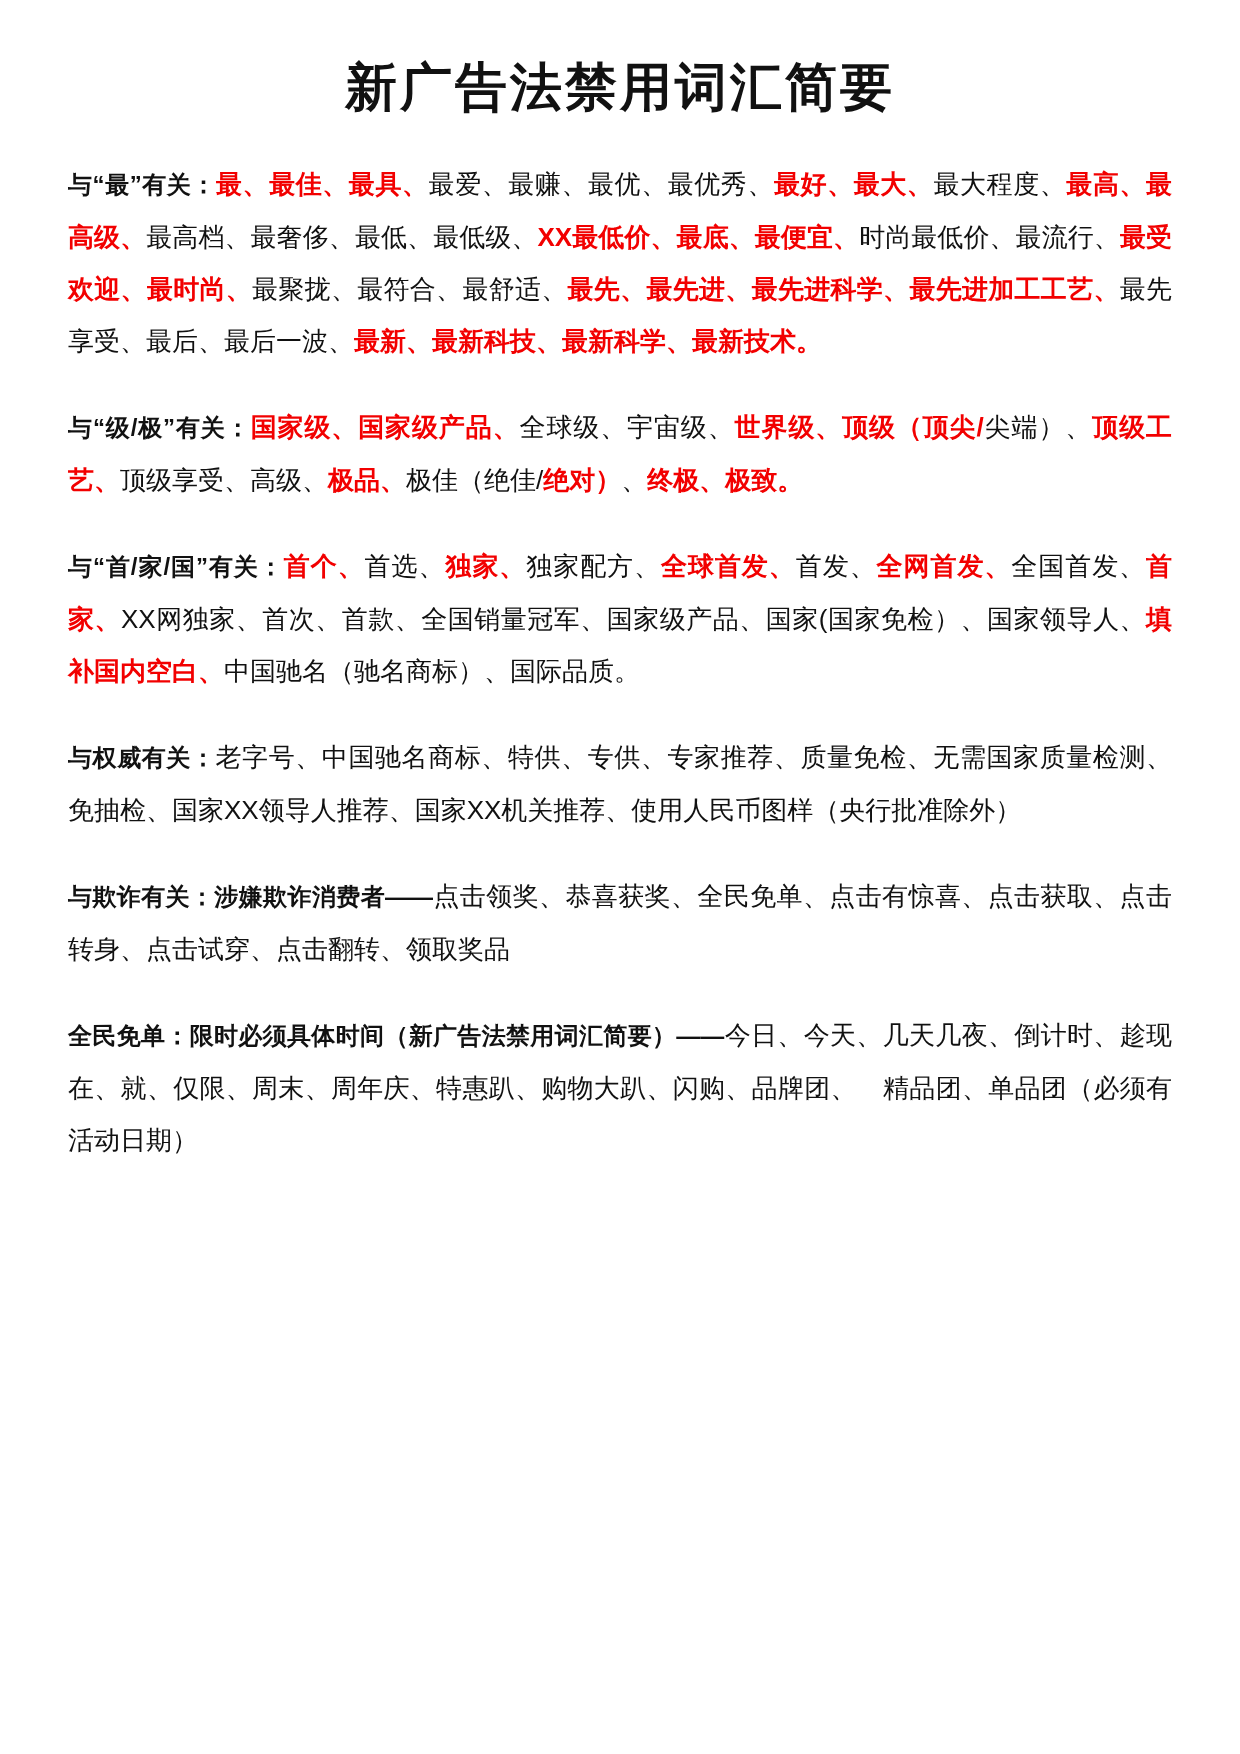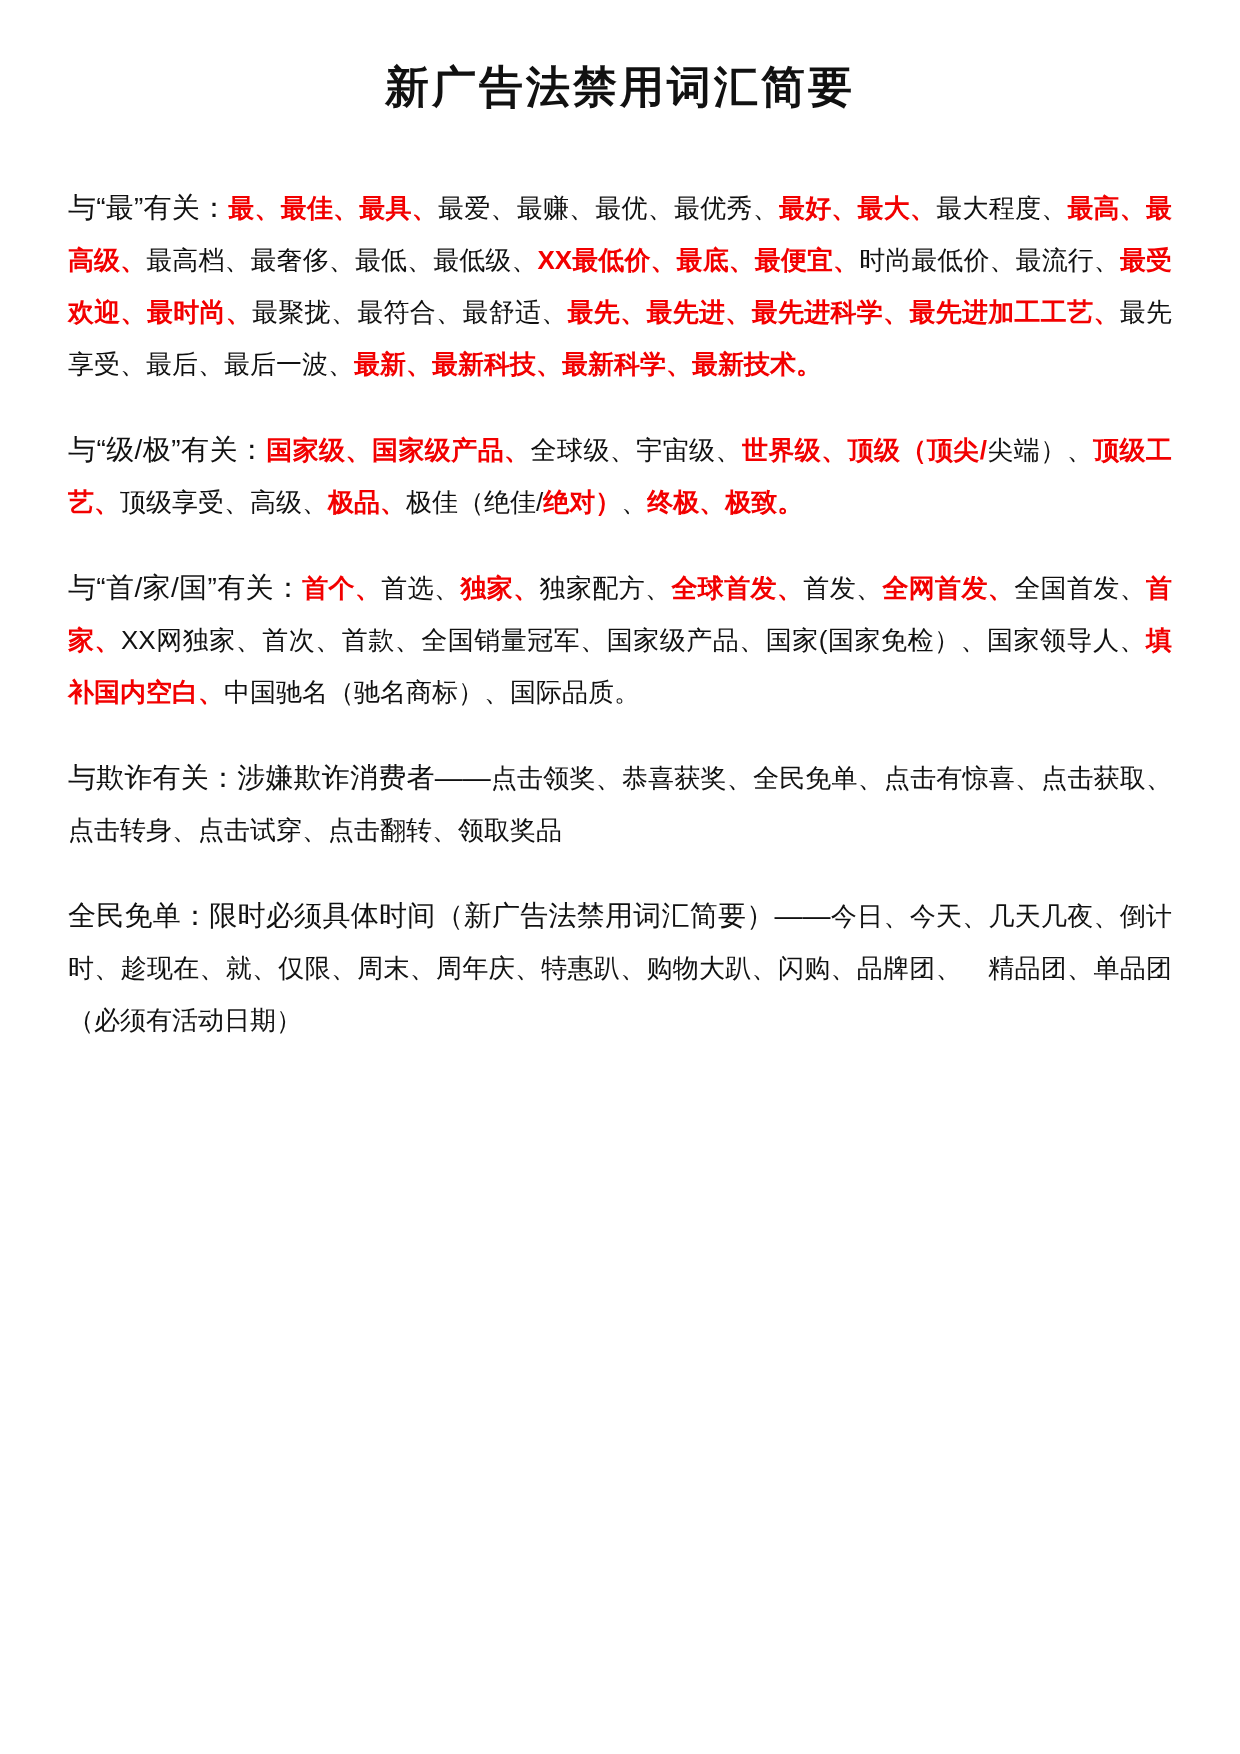--- a/index.html
+++ b/index.html
@@ -12,42 +12,42 @@
     height: 1754px;
     overflow: hidden;
     font-family: "Liberation Sans", "DejaVu Sans", sans-serif;
     color: var(--ink, #111111);
   }
   .page {
     padding: 56px 68px 0 68px;
     box-sizing: border-box;
   }
   h1.doc-title {
-    margin: 0 0 64px 0;
+    margin: 0 0 40px 0;
     text-align: center;
-    font-size: 44px;
+    font-size: 52px;
     line-height: 62px;
     font-weight: 800;
     letter-spacing: 3px;
     color: var(--ink, #111111);
   }
   section.rule-section {
     margin: 0 0 34px 0;
   }
   p.para {
     margin: 0;
     font-size: 26px;
     line-height: 52px;
     text-align: justify;
     text-justify: inter-ideograph;
     word-break: break-all;
   }
   .seg-bold {
-    font-weight: 400;
-    font-size: 28px;
+    font-weight: 700;
+    font-size: 24px;
   }
   .seg-red {
     color: var(--red, #f20000);
     font-weight: bold;
   }
 </style>
 </head>
 <body>
 
 <div class="page">
@@ -56,19 +56,22 @@
       <section class="rule-section">
         <p class="para"><span class="seg-bold ">与“最”有关：</span><span class="seg-red">最、最佳、最具、</span><span class="">最爱、最赚、最优、最优秀、</span><span class="seg-red">最好、最大、</span><span class="">最大程度、</span><span class="seg-red">最高、最高级、</span><span class="">最高档、最奢侈、最低、最低级、</span><span class="seg-red">XX最低价、最底、最便宜、</span><span class="">时尚最低价、最流行、</span><span class="seg-red">最受欢迎、最时尚、</span><span class="">最聚拢、最符合、最舒适、</span><span class="seg-red">最先、最先进、最先进科学、最先进加工工艺、</span><span class="">最先享受、最后、最后一波、</span><span class="seg-red">最新、最新科技、最新科学、最新技术。</span></p>
       </section>
       <section class="rule-section">
         <p class="para"><span class="seg-bold ">与“级/极”有关：</span><span class="seg-red">国家级、国家级产品、</span><span class="">全球级、宇宙级、</span><span class="seg-red">世界级、顶级（顶尖/</span><span class="">尖端）、</span><span class="seg-red">顶级工艺、</span><span class="">顶级享受、高级、</span><span class="seg-red">极品、</span><span class="">极佳（绝佳/</span><span class="seg-red">绝对）</span><span class="">、</span><span class="seg-red">终极、极致。</span></p>
       </section>
       <section class="rule-section">
         <p class="para"><span class="seg-bold ">与“首/家/国”有关：</span><span class="seg-red">首个、</span><span class="">首选、</span><span class="seg-red">独家、</span><span class="">独家配方、</span><span class="seg-red">全球首发、</span><span class="">首发、</span><span class="seg-red">全网首发、</span><span class="">全国首发、</span><span class="seg-red">首家、</span><span class="">XX网独家、首次、首款、全国销量冠军、国家级产品、国家(国家免检）、国家领导人、</span><span class="seg-red">填补国内空白、</span><span class="">中国驰名（驰名商标）、国际品质。</span></p>
       </section>
       <section class="rule-section">
+        <p class="para"><span class="seg-bold ">与权威有关：</span><span class="">老字号、中国驰名商标、特供、专供、专家推荐、质量免检、无需国家质量检测、免抽检、国家XX领导人推荐、国家XX机关推荐、使用人民币图样（央行批准除外）</span></p>
+      </section>
+      <section class="rule-section">
         <p class="para"><span class="seg-bold ">与欺诈有关：</span><span class="seg-bold ">涉嫌欺诈消费者——</span><span class="">点击领奖、恭喜获奖、全民免单、点击有惊喜、点击获取、点击转身、点击试穿、点击翻转、领取奖品</span></p>
       </section>
       <section class="rule-section">
         <p class="para"><span class="seg-bold ">全民免单：</span><span class="seg-bold ">限时必须具体时间（新广告法禁用词汇简要）——</span><span class="">今日、今天、几天几夜、倒计时、趁现在、就、仅限、周末、周年庆、特惠趴、购物大趴、闪购、品牌团、　精品团、单品团（必须有活动日期）</span></p>
       </section>
     </div>
 </div>
 
 </body></html>

